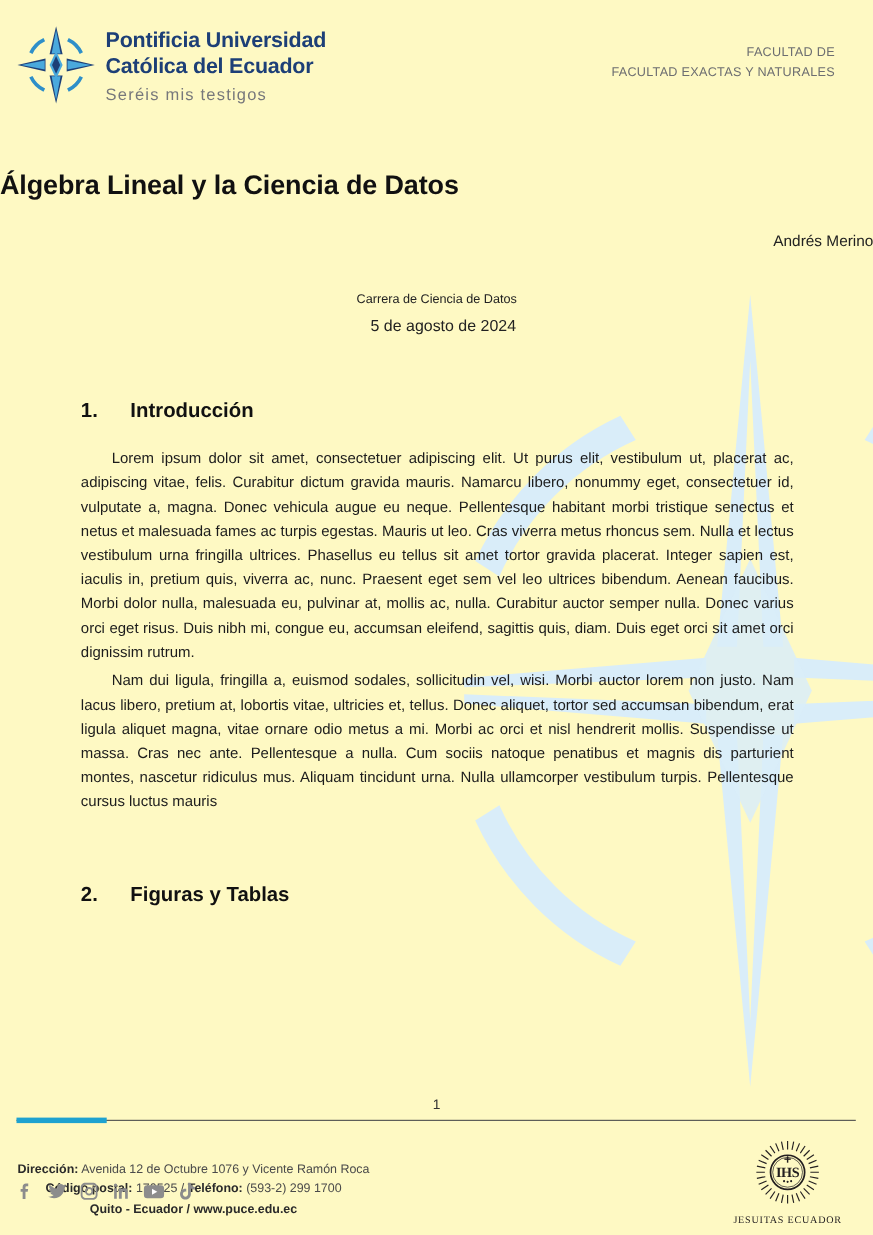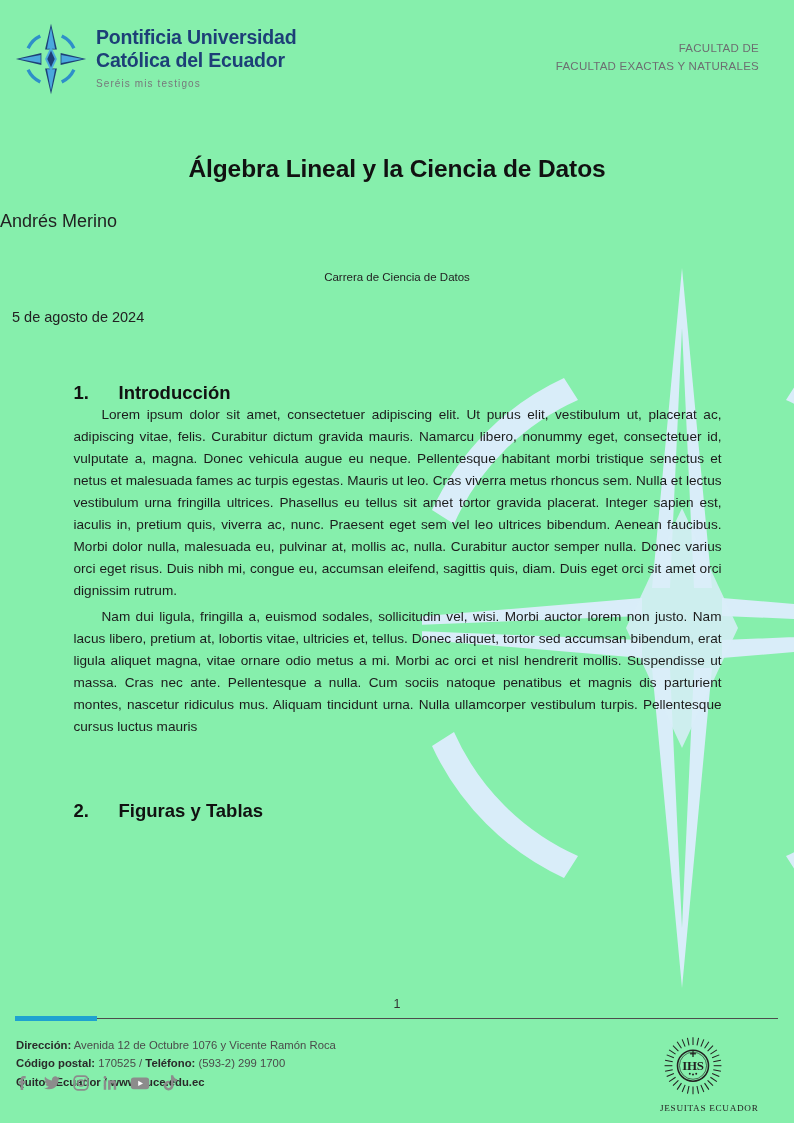--- a/index.html
+++ b/index.html
@@ -9,21 +9,21 @@
   }
   body {
     font-family: "Liberation Sans", sans-serif;
     color: #1a1a1a;
   }
   #page {
     position: relative;
     width: 794px;
     height: 1123px;
     overflow: hidden;
-    background: #86efac;
+    background: #fef9c3;
   }
 
   
   .watermark {
     position: absolute;
     right: -148px;
     top: 218px;
     width: 520px;
     height: 820px;
     opacity: 1;
@@ -58,21 +58,21 @@
   .logo-line {
     font-size: 19.5px;
     font-weight: bold;
     color: #1d3f77;
     line-height: 1.18;
     letter-spacing: -0.2px;
     white-space: nowrap;
   }
   .logo-tagline {
     margin-top: 6px;
-    font-size: 10px;
+    font-size: 15px;
     color: #77787b;
     letter-spacing: 1.1px;
     white-space: nowrap;
   }
   .faculty {
     position: absolute;
     right: 35px;
     top: 40px;
     text-align: right;
     font-size: 11.5px;
@@ -83,40 +83,40 @@
 
   
   .content {
     position: absolute;
     top: 0; left: 0; right: 0;
     z-index: 2;
   }
   .doc-title {
     margin: 0;
     padding-top: 155px;
-    text-align: center;
     font-size: 24.5px;
     font-weight: bold;
     color: #111111;
     letter-spacing: -0.1px;
   }
   .doc-author {
     margin-top: 28px;
-    text-align: left;
-    font-size: 18px;
+    text-align: right;
+    font-size: 14px;
     color: #222222;
   }
   .doc-affiliation {
     margin-top: 39px;
     text-align: center;
     font-size: 11.5px;
     color: #222222;
   }
   .doc-date {
-    margin-top: 26px;
+    margin-top: 11px;
+    text-align: center;
     font-size: 14.5px;
     color: #222222;
     padding-left: 12px;
   }
 
   
   .body-wrap {
     margin: 0 auto;
     width: 648px;
     padding-left: 1px;
@@ -138,21 +138,21 @@
   #sec2 { margin-top: 62px; }
   p.para {
     margin: 0;
     font-size: 13.6px;
     line-height: 1.62;
     text-align: justify;
     text-indent: 28px;
     color: #1c1c1c;
     hyphens: manual;
   }
-  #p1 { }
+  #p1 { margin-top: 22px; }
   #p2 { margin-top: 4px; }
   #p3 { margin-top: 22px; }
 
   
   .page-number {
     position: absolute;
     top: 997px;
     left: 0; right: 0;
     text-align: center;
     font-size: 12.5px;
@@ -180,42 +180,44 @@
     position: absolute;
     left: 15px;
     top: -2px;
     width: 82px;
     height: 5px;
     background: #1ea2d0;
   }
   .footer-info {
     position: absolute;
     left: 16px;
-    top: 18px;
+    top: 36px;
     font-size: 11.3px;
     line-height: 1.62;
     color: #4a4a4a;
+    text-align: center;
   }
   .footer-info b { color: #2a2a2a; }
   .footer-info .site { font-weight: bold; color: #2a2a2a; }
   .social-row {
     position: absolute;
     left: 13px;
     top: 1073px;
     display: flex;
     align-items: center;
     gap: 9px;
     z-index: 4;
   }
   .social-row svg { display: block; fill: #8c8c8c; }
   .jesuit {
     position: absolute;
     right: 22px;
     top: 1036px;
     width: 112px;
+    text-align: center;
     z-index: 4;
   }
   .jesuit-caption {
     margin-top: 1px;
     font-family: "Liberation Serif", serif;
     font-size: 9.2px;
     letter-spacing: 0.7px;
     color: #231f20;
   }
 </style>

